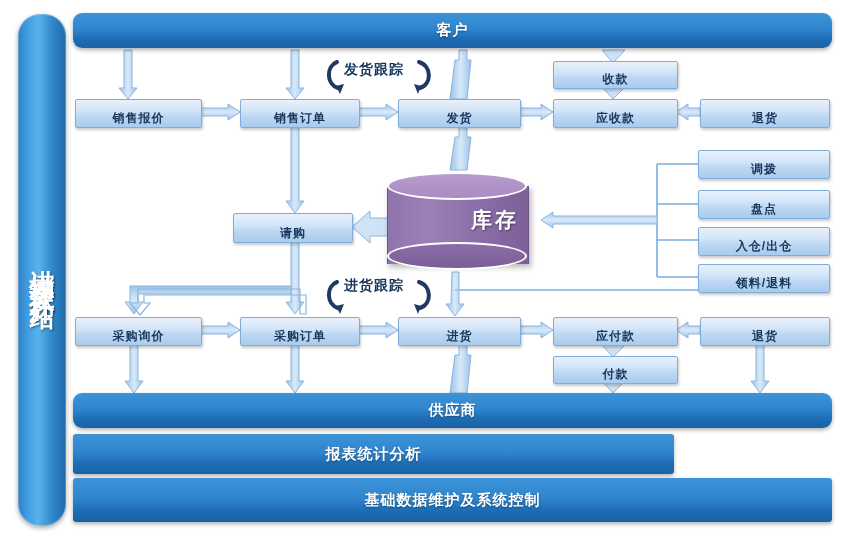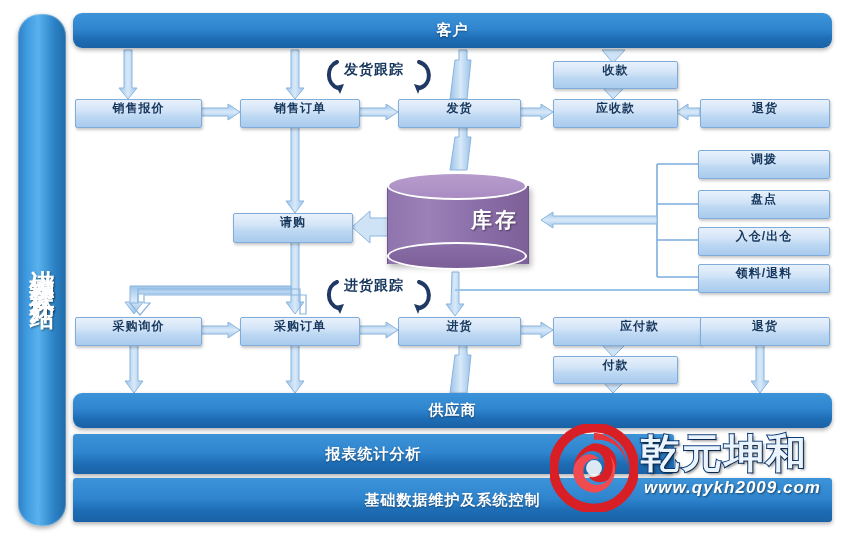--- a/index.html
+++ b/index.html
@@ -44,21 +44,21 @@
   .band.flat{border-radius:3px;}
 
   
   .node{
     position:absolute;
     background:linear-gradient(to bottom,#e8f1fb 0%,#d4e5f8 38%,#bcd7f2 62%,#a9cbee 100%);
     border:1px solid #7facd8;
     border-radius:2px;
     box-shadow:1px 2px 3px rgba(0,0,0,.22);
     color:#16365c;font-size:12px;font-weight:bold;
-    display:flex;align-items:flex-start;justify-content:center;
+    display:flex;align-items:flex-end;justify-content:center;
     letter-spacing:1px;
     white-space:nowrap;
   }
 
   
   .cyl{position:absolute;}
   .cyl .body{
     position:absolute;left:0;top:14px;width:100%;height:78px;
     background:linear-gradient(to right,#8f74ad 0%,#9b81b6 28%,#8b6fa9 62%,#7e6098 100%);
     border-left:1px solid #6f5489;border-right:1px solid #6f5489;
@@ -321,45 +321,34 @@
 
   <div class="node" style="left:75px;top:317px;width:125px;height:27px;">
     <span>采购询价</span>
   </div>
   <div class="node" style="left:240px;top:317px;width:118px;height:27px;">
     <span>采购订单</span>
   </div>
   <div class="node" style="left:398px;top:317px;width:121px;height:27px;">
     <span>进货</span>
   </div>
-  <div class="node" style="left:553px;top:317px;width:123px;height:27px;padding-left:24px;">
+  <div class="node" style="left:553px;top:317px;width:123px;height:27px;">
     <span>应付款</span>
   </div>
   <div class="node" style="left:553px;top:356px;width:123px;height:26px;">
     <span>付款</span>
   </div>
   <div class="node" style="left:700px;top:317px;width:128px;height:27px;">
     <span>退货</span>
   </div>
 
   <div class="band rounded" style="left:73px;top:393px;width:759px;height:35px;">
     <span>供应商</span>
   </div>
   <div class="band flat" style="left:73px;top:434px;width:601px;height:40px;">
     <span>报表统计分析</span>
   </div>
   <div class="band flat" style="left:73px;top:478px;width:759px;height:44px;">
     <span>基础数据维护及系统控制</span>
   </div>
 
-  <div class="logo">
-    <svg class="mark" viewBox="0 0 100 100">
-      <circle cx="50" cy="50" r="46" fill="none" stroke="#d81f26" stroke-width="11"></circle>
-      <path d="M50 10 A40 40 0 0 1 88 52 A34 34 0 0 0 50 18 Z" fill="#e8353b"></path>
-      <path d="M50 22 C70 22 80 38 74 54 C68 68 52 70 44 60 C54 62 62 56 62 46 C62 34 52 28 42 32 C30 37 26 52 32 64 C22 52 28 28 50 22 Z" fill="#d81f26"></path>
-      <path d="M52 78 C34 78 22 62 28 46 C34 34 48 30 56 40 C46 38 38 44 38 54 C38 66 50 72 60 68 C72 62 74 46 68 36 C80 48 74 74 52 78 Z" fill="#ef4b50"></path>
-      <circle cx="50" cy="50" r="9" fill="#ffffff" opacity="0.85"></circle>
-    </svg>
-    <div class="brand">乾元坤和</div>
-    <div class="url">www.qykh2009.com</div>
-  </div>
 
 </div>
 
 </body></html>

